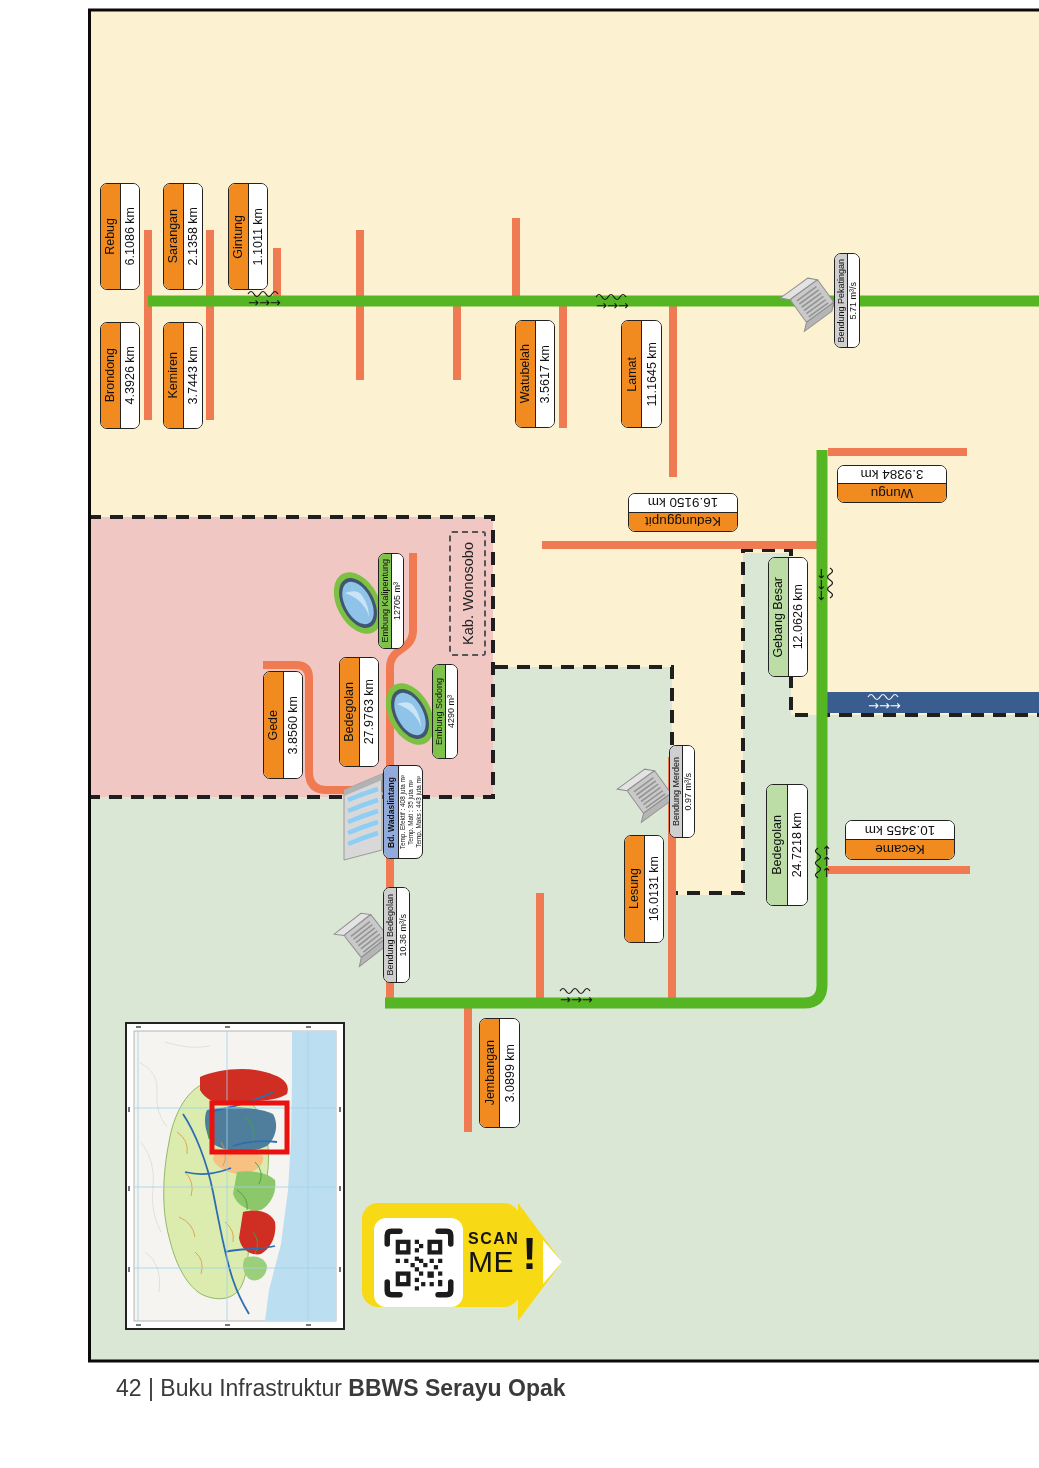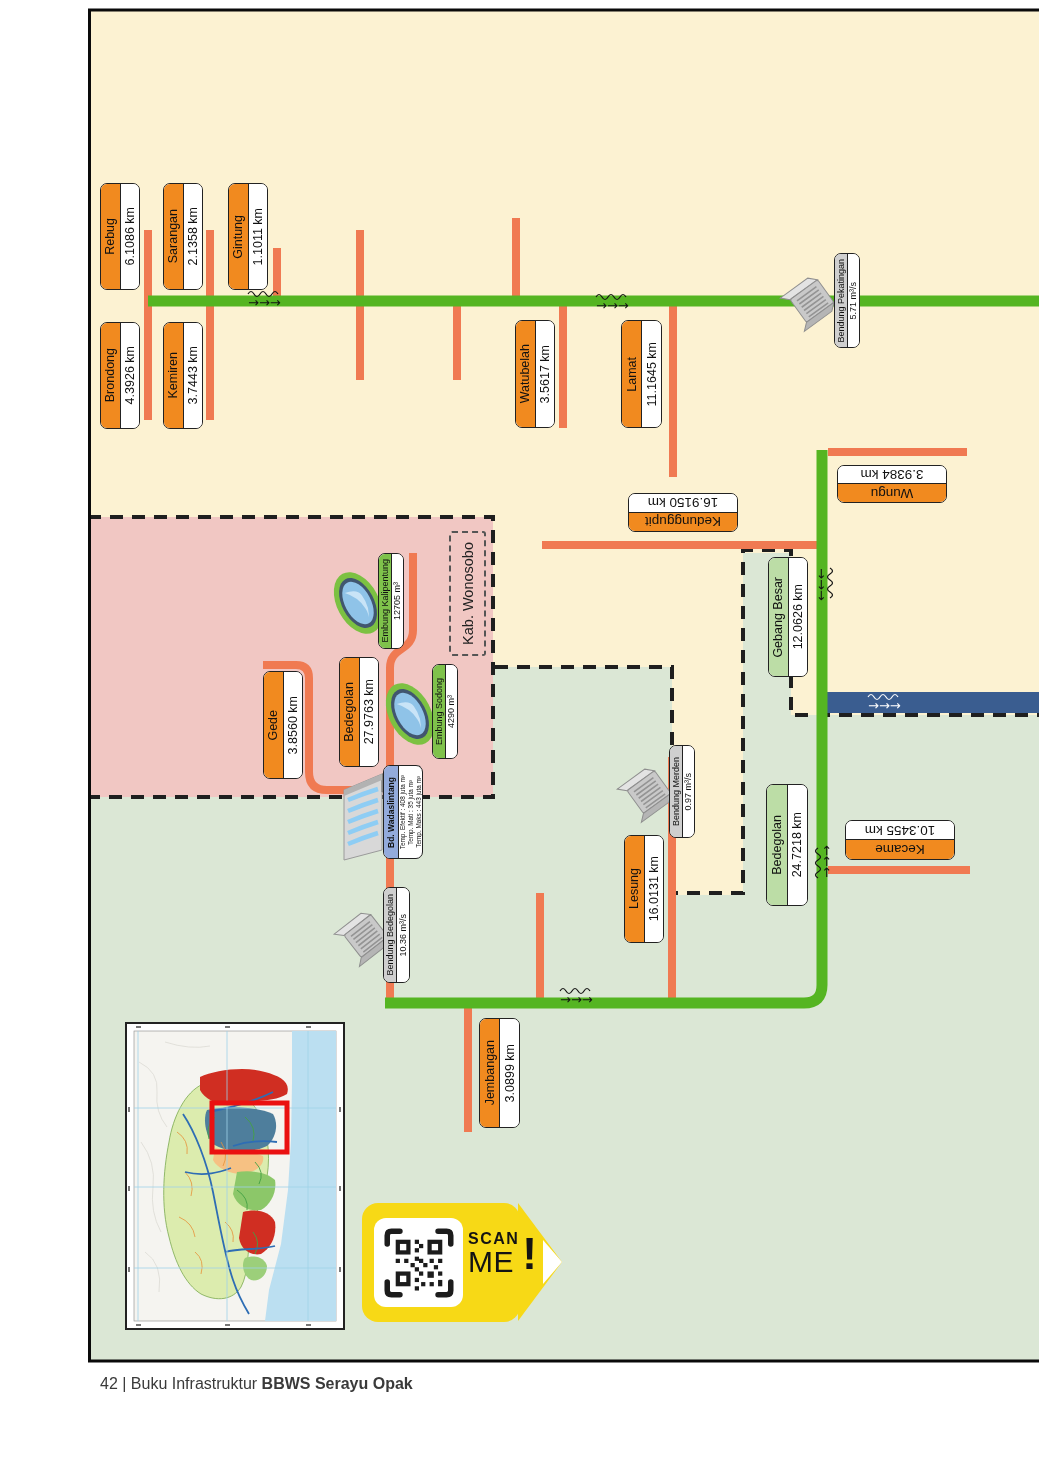--- a/index.html
+++ b/index.html
@@ -27,37 +27,37 @@
   .lbl.flip .vl{border-top:1.6px solid #222;background:#fff;}
   
   .lbl.wad{flex-direction:row;}
   .lbl.wad .nm{background:#93ABDC;font-size:8.5px;font-weight:bold;flex:0 0 14px;}
   .lbl.wad .vl{border-left:1.6px solid #222;flex-direction:row;gap:1px;}
   .lbl.wad .vl .vt{font-size:6.4px;line-height:7px;}
   
   .regionbox{position:absolute;z-index:3;border:2px dashed #555;border-radius:3px;
      display:flex;align-items:center;justify-content:center;font-size:14.5px;color:#222;}
   
-  .qrbadge{position:absolute;left:362px;top:1203px;width:158px;height:119px;background:#F7D916;
+  .qrbadge{position:absolute;left:362px;top:1203px;width:158px;height:104px;background:#F7D916;
      border-radius:16px;z-index:3;}
   .qrtail{position:absolute;left:518px;top:1203px;width:0;height:0;z-index:2;
      border-top:59.5px solid transparent;border-bottom:59.5px solid transparent;
      border-left:44px solid #F7D916;}
   .qrnotch{position:absolute;left:543px;top:1240px;width:0;height:0;z-index:3;
      border-top:22px solid transparent;border-bottom:22px solid transparent;
      border-left:19px solid #ffffff;}
   .qrwhite{position:absolute;left:12px;top:15px;width:89px;height:89px;background:#fff;border-radius:12px;
      display:flex;align-items:center;justify-content:center;}
   .scanwrap{position:absolute;left:106px;top:28px;display:flex;align-items:center;gap:3px;color:#131313;}
   .scancol{display:flex;flex-direction:column;line-height:1;}
   .scan1{font-size:16px;font-weight:bold;letter-spacing:1.5px;}
   .scan2{font-size:30px;font-weight:normal;letter-spacing:0.5px;}
   .bang{font-size:44px;font-weight:bold;line-height:0.9;}
   
-  .footer{position:absolute;left:100px;top:1375px;font-size:16px;color:#3a3a3a;z-index:3;text-align:right;}
+  .footer{position:absolute;left:116px;top:1375px;font-size:23px;color:#3a3a3a;z-index:3;text-align:right;}
 </style>
 </head>
 <body>
 
 <div class="stage">
 
   <svg class="overlay" width="1039" height="1468" viewBox="0 0 1039 1468">
     <defs>
       <g id="weir">
         <path d="M-17,-14 L-24,-21 L10,-21 L17,-14 Z" fill="#e3e3e3" stroke="#8f8f8f" stroke-width="1"></path>

